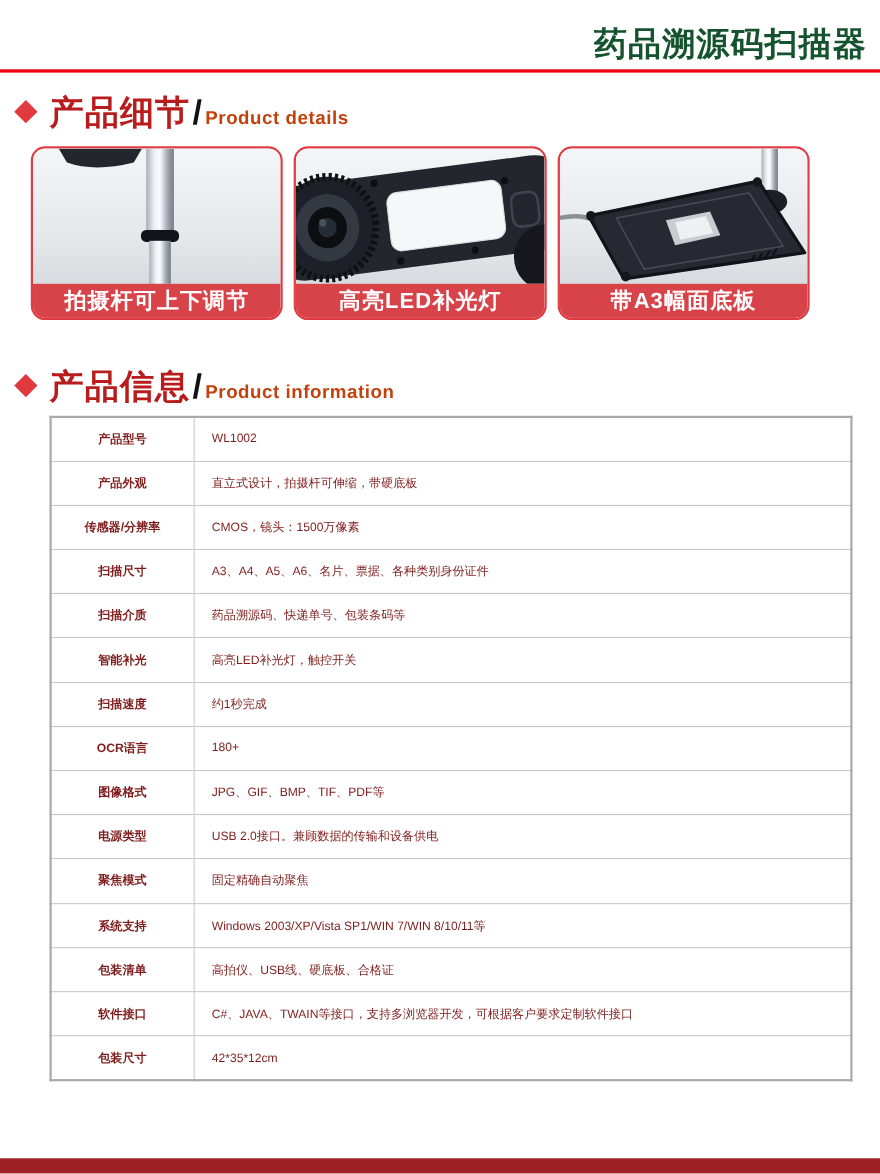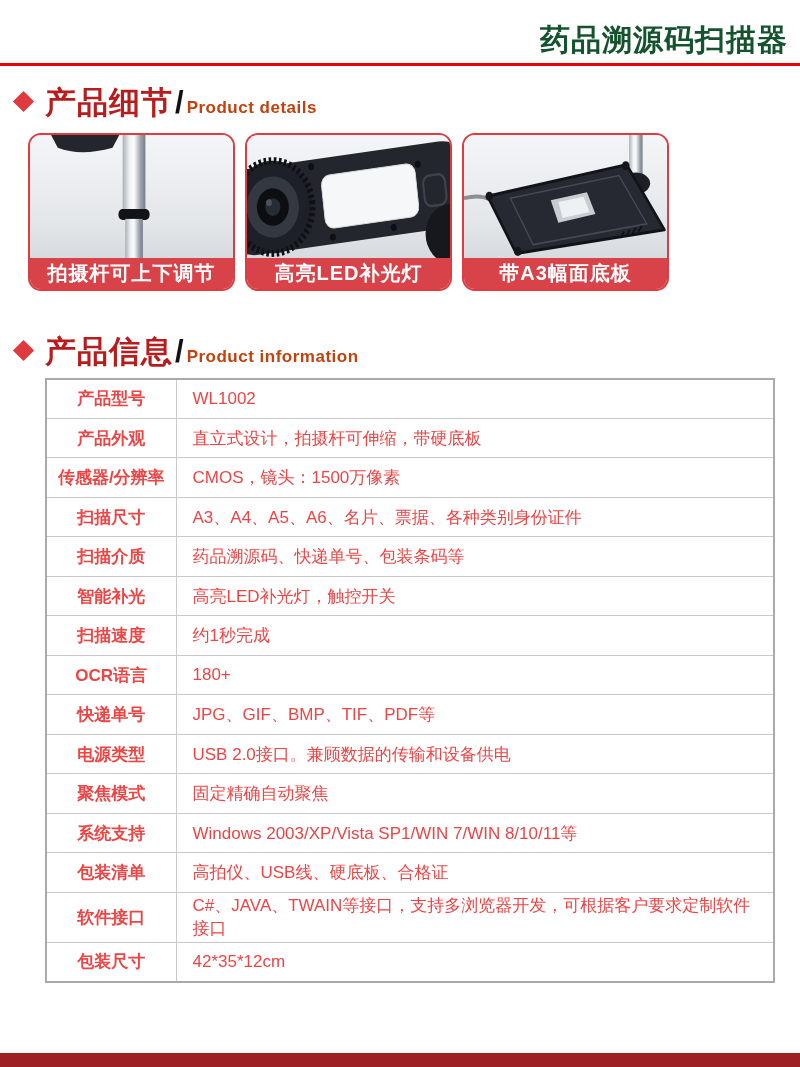--- a/index.html
+++ b/index.html
@@ -22,41 +22,41 @@
     width:15px; height:15px; background:#e0393e; transform:rotate(45deg);
     margin:0 14px 11px 2px; flex:none;
   }
   .sec-head .zh { font-size:31px; font-weight:900; color:#b91c1c; letter-spacing:1px; line-height:1.1; }
   .sec-head .slash { font-size:31px; font-weight:900; color:#111; margin-left:2px; line-height:1.1; }
   .sec-head .en { font-size:17px; font-weight:700; color:#c2410c; margin:0 0 2px 3px; letter-spacing:0.5px; }
   .sec-head-details { top:86px; }
   .sec-head-info { top:335px; }
 
   
-  .cards { position:absolute; top:133px; left:28px; width:641px; display:flex; gap:10px; }
+  .cards { position:absolute; top:133px; left:28px; width:708px; display:flex; gap:10px; }
   .card {
     width:245px; height:158px; border:2px solid #df3b41; border-radius:13px;
     overflow:hidden; background:#eef0f2; display:flex; flex-direction:column;
   }
   .card-photo { width:100%; height:125px; background:linear-gradient(180deg,#f4f5f7 0%,#e4e7ea 70%,#d7dade 100%); }
   .card-photo svg { display:block; width:100%; height:100%; }
   .card-label {
     height:31px; background:#d8434a; color:#ffffff; font-size:20px; font-weight:700;
     display:flex; align-items:center; justify-content:center; letter-spacing:1px;
   }
 
   
   .spec-table {
     position:absolute; top:378px; left:45px; width:730px; height:605px;
     border-collapse:collapse; table-layout:fixed;
     border:2px solid #a9a9a9;
   }
   .spec-table td {
     border-top:1px solid #c9c9c9; border-bottom:1px solid #c9c9c9;
-    vertical-align:middle; font-size:17px; color:#ef4444; height:37px;
+    vertical-align:middle; font-size:11px; color:#7f1d1d; height:37px;
   }
   .spec-table td.lbl {
     width:130px; text-align:center; font-weight:700; border-right:1px solid #c9c9c9;
     padding:0 4px;
   }
   .spec-table td.val { padding:0 10px 0 16px; font-weight:400; }
 
   
   .footer-bar { position:absolute; left:0; bottom:0; width:800px; height:14px; background:#9e2126; }
 </style>
@@ -181,21 +181,21 @@
         </tr>
       <tr>
           <td class="lbl">扫描速度</td>
           <td class="val">约1秒完成</td>
         </tr>
       <tr>
           <td class="lbl">OCR语言</td>
           <td class="val">180+</td>
         </tr>
       <tr>
-          <td class="lbl">快递单号</td>
+          <td class="lbl">图像格式</td>
           <td class="val">JPG、GIF、BMP、TIF、PDF等</td>
         </tr>
       <tr>
           <td class="lbl">电源类型</td>
           <td class="val">USB 2.0接口。兼顾数据的传输和设备供电</td>
         </tr>
       <tr>
           <td class="lbl">聚焦模式</td>
           <td class="val">固定精确自动聚焦</td>
         </tr>

